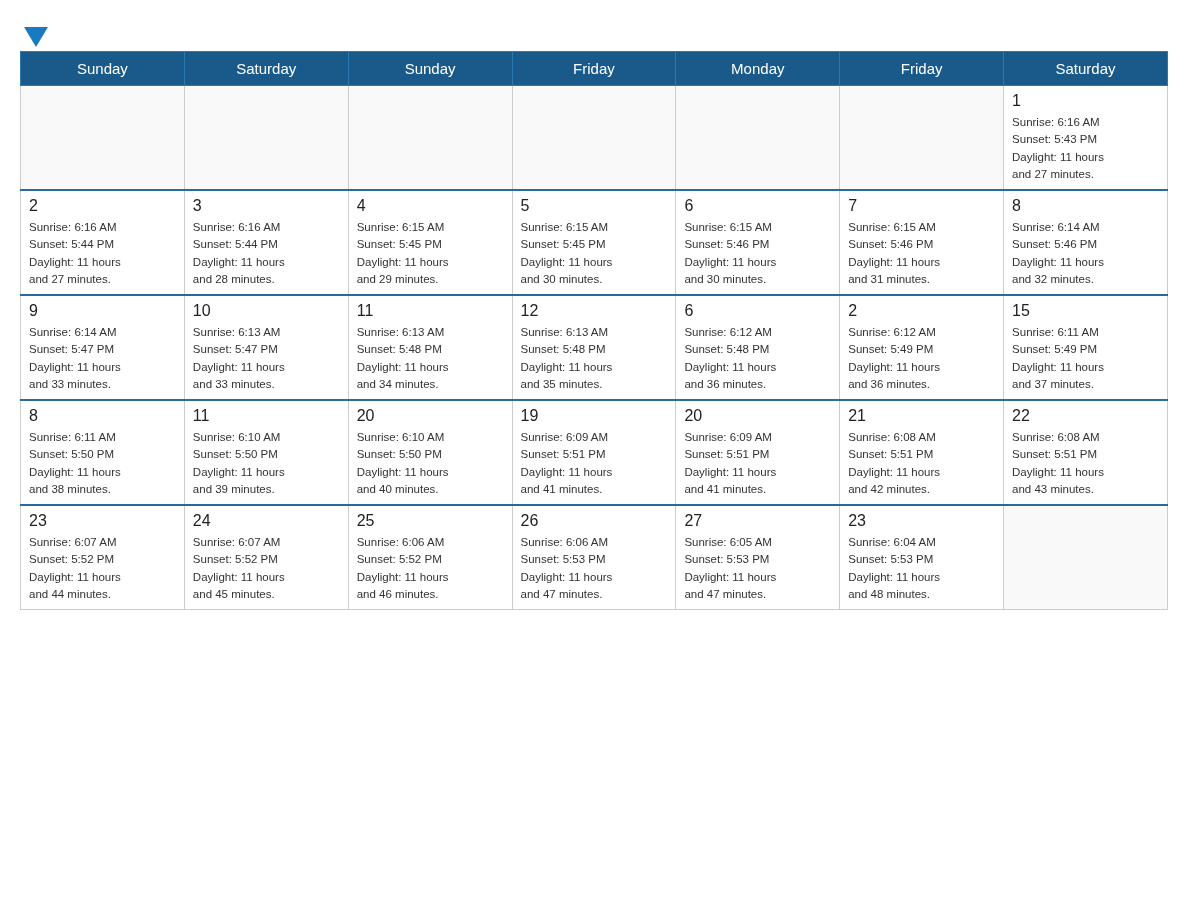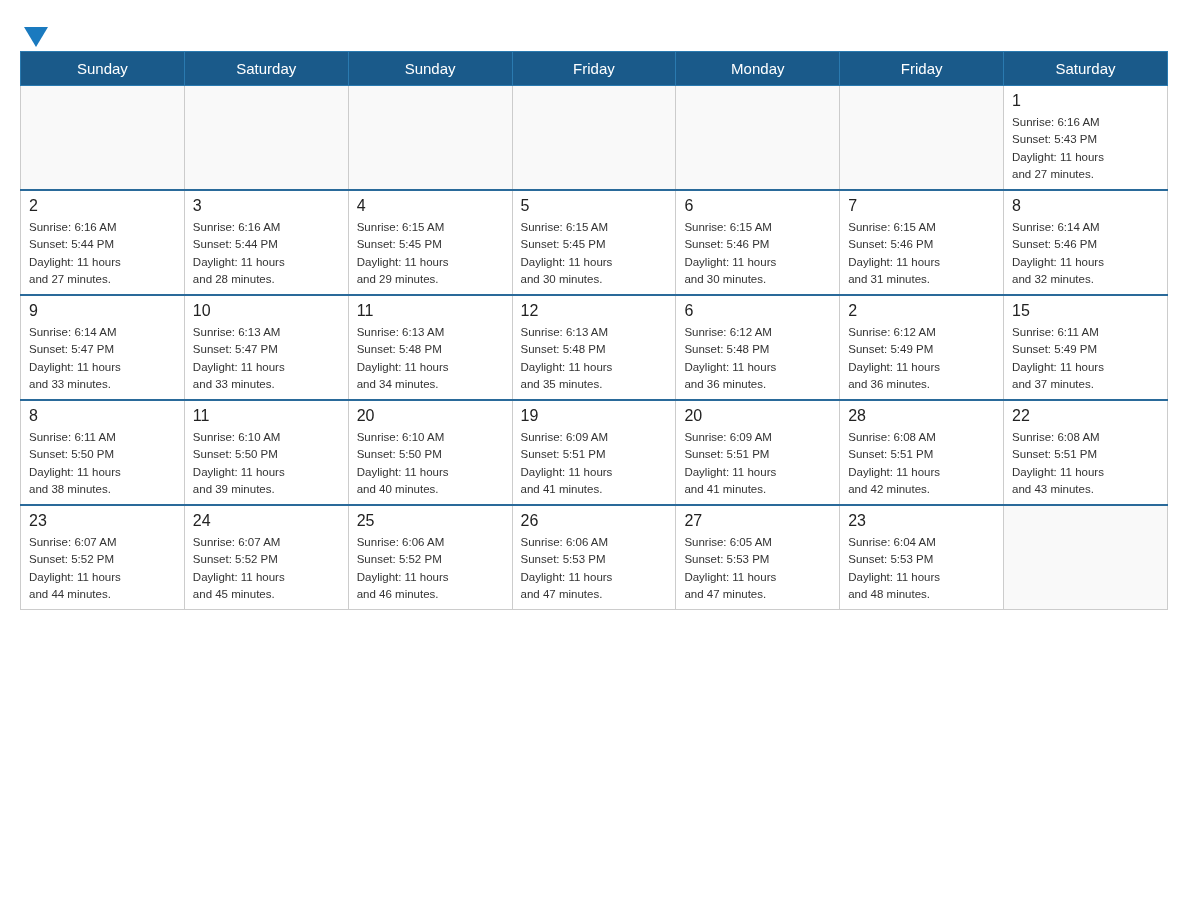--- a/index.html
+++ b/index.html
@@ -219,21 +219,21 @@
         </td>
         <td>
           <span class="day-number">19</span>
           <div class="day-info">Sunrise: 6:09 AM<br>Sunset: 5:51 PM<br>Daylight: 11 hours<br>and 41 minutes.</div>
         </td>
         <td>
           <span class="day-number">20</span>
           <div class="day-info">Sunrise: 6:09 AM<br>Sunset: 5:51 PM<br>Daylight: 11 hours<br>and 41 minutes.</div>
         </td>
         <td>
-          <span class="day-number">28</span>
+          <span class="day-number">21</span>
           <div class="day-info">Sunrise: 6:08 AM<br>Sunset: 5:51 PM<br>Daylight: 11 hours<br>and 42 minutes.</div>
         </td>
         <td>
           <span class="day-number">22</span>
           <div class="day-info">Sunrise: 6:08 AM<br>Sunset: 5:51 PM<br>Daylight: 11 hours<br>and 43 minutes.</div>
         </td>
       </tr>
       <tr class="row-divider">
         <td>
           <span class="day-number">23</span>

